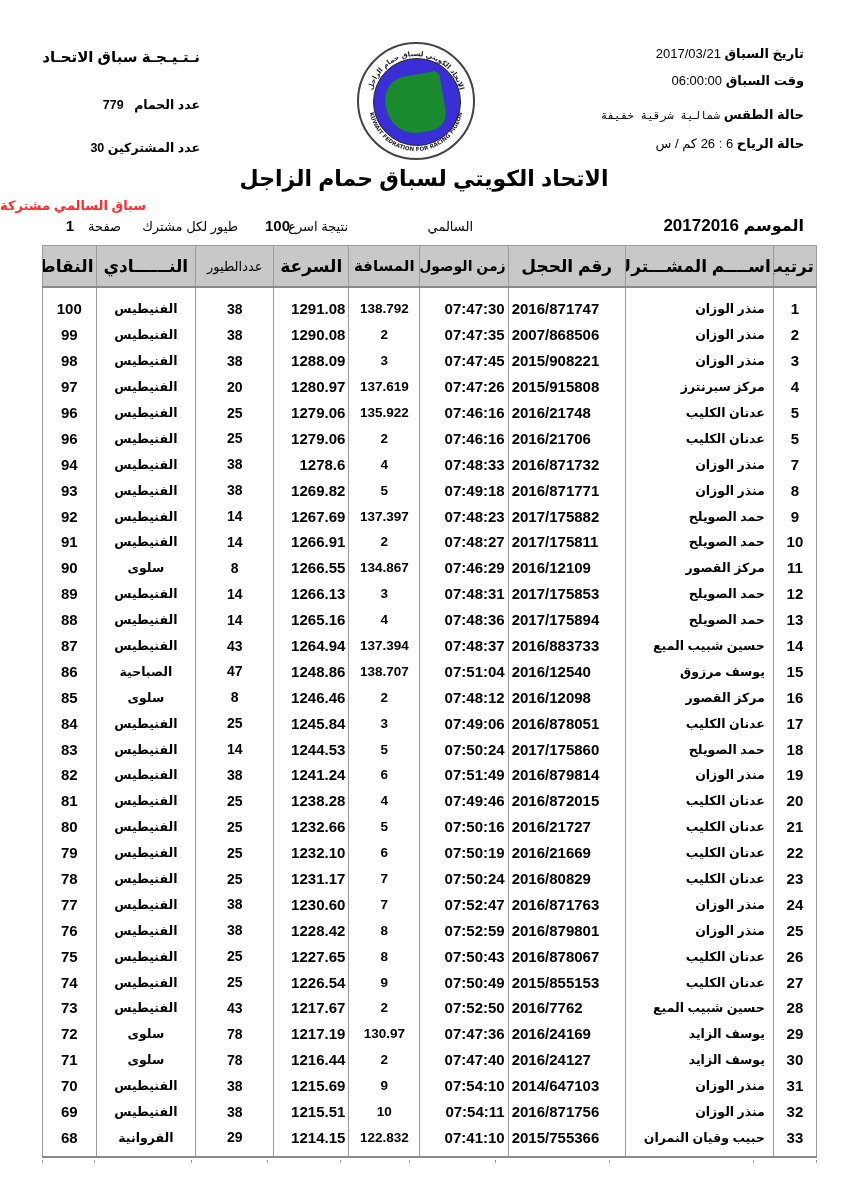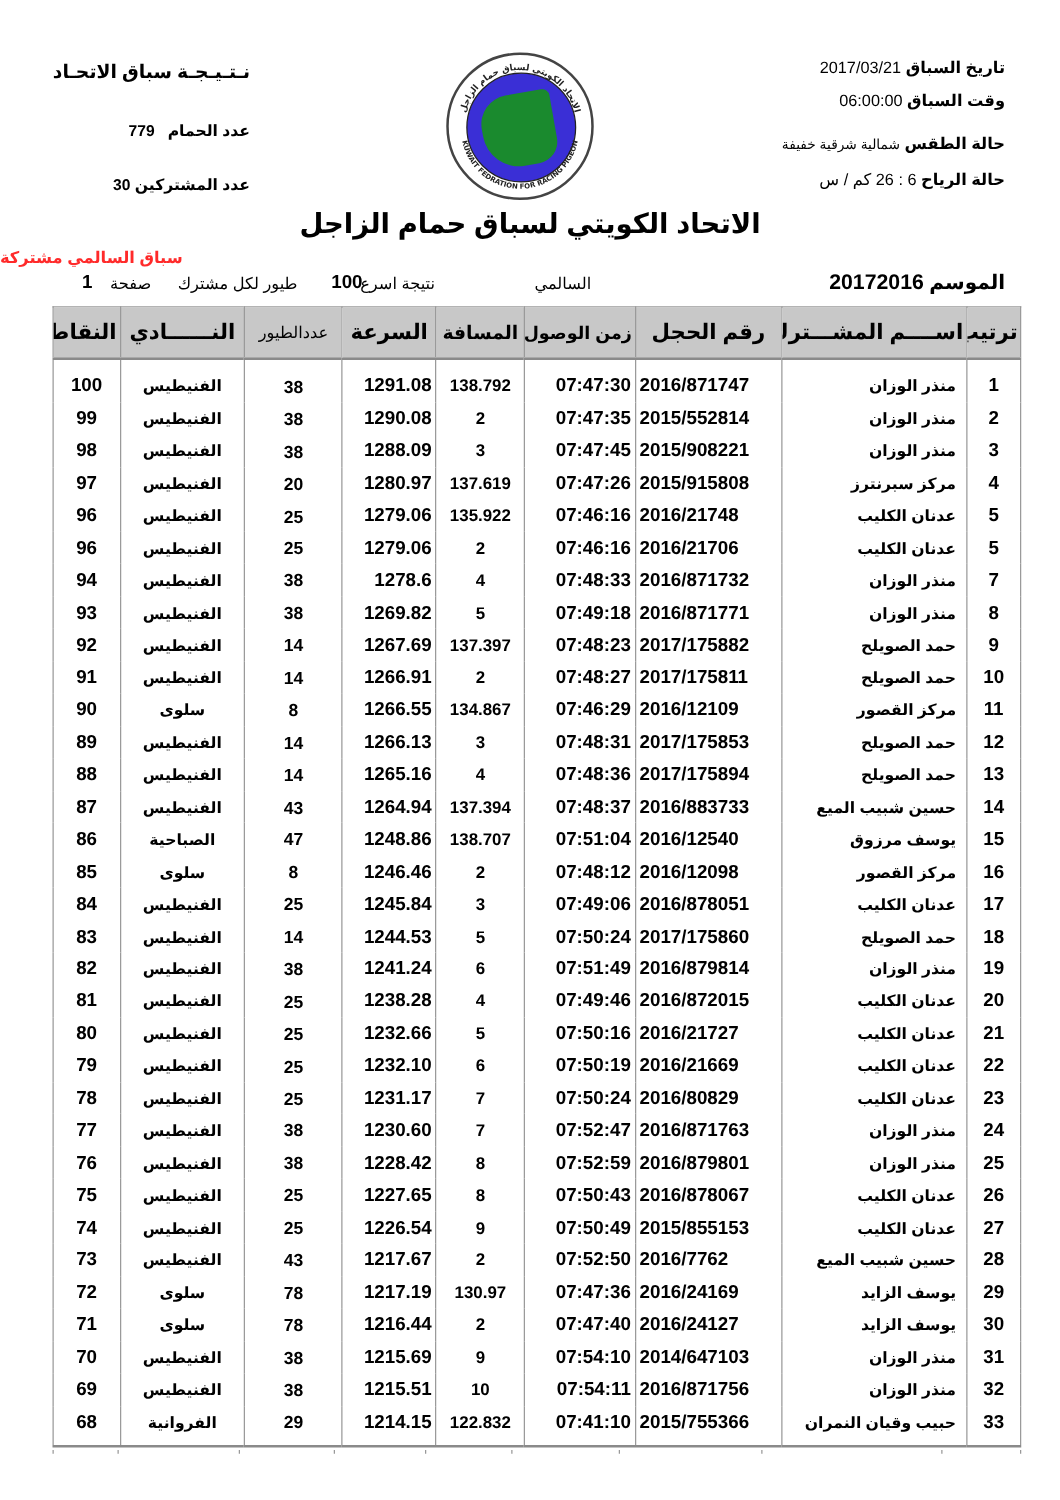--- a/index.html
+++ b/index.html
@@ -2,21 +2,21 @@
 <html><head>
 <meta charset="utf-8">
 <style>
   html, body { margin:0; padding:0; background:#ffffff; }
   body { width:848px; height:1200px; position:relative; overflow:hidden;
          font-family:"Liberation Sans", "DejaVu Sans", sans-serif; color:#000; }
   
   .hr-line { position:absolute; right:44px; direction:rtl; font-size:13px; white-space:nowrap; }
   .hr-line b { font-weight:bold; }
   .hr-line .val { font-weight:normal; }
-  .hr-line .small { font-size:11px; }
+  .hr-line .small { font-size:11px;font-family:Liberation Mono, monospace; }
   
   .hl-title { position:absolute; left:40px; top:48px; width:160px; text-align:right; direction:rtl;
               font-weight:bold; font-size:15px; letter-spacing:1px; }
   .hl-line { position:absolute; direction:rtl; font-weight:bold; font-size:12.5px; white-space:nowrap; }
   
   .logo { position:absolute; left:357px; top:42px; width:118px; height:118px; border-radius:50%;
           border:2px solid #444; background:#fff; box-sizing:border-box; }
   .logo .inner { position:absolute; left:14px; top:14px; width:86px; height:86px; border-radius:50%;
                  background:#3a2fd6; overflow:hidden; border:1px solid #222; }
   .logo .land { position:absolute; left:12px; top:16px; width:58px; height:58px; background:#1a8a2e;
@@ -149,21 +149,21 @@
         <td class="time num">07:47:30</td>
         <td class="dist num">138.792</td>
         <td class="speed num">1291.08</td>
         <td class="birds num">38</td>
         <td class="club">الفنيطيس</td>
         <td class="points num">100</td>
       </tr>
       <tr>
         <td class="rank">2</td>
         <td class="name">منذر الوزان</td>
-        <td class="ring num">2015/552814</td>
+        <td class="ring num">2007/868506</td>
         <td class="time num">07:47:35</td>
         <td class="dist num">2</td>
         <td class="speed num">1290.08</td>
         <td class="birds num">38</td>
         <td class="club">الفنيطيس</td>
         <td class="points num">99</td>
       </tr>
       <tr>
         <td class="rank">3</td>
         <td class="name">منذر الوزان</td>

